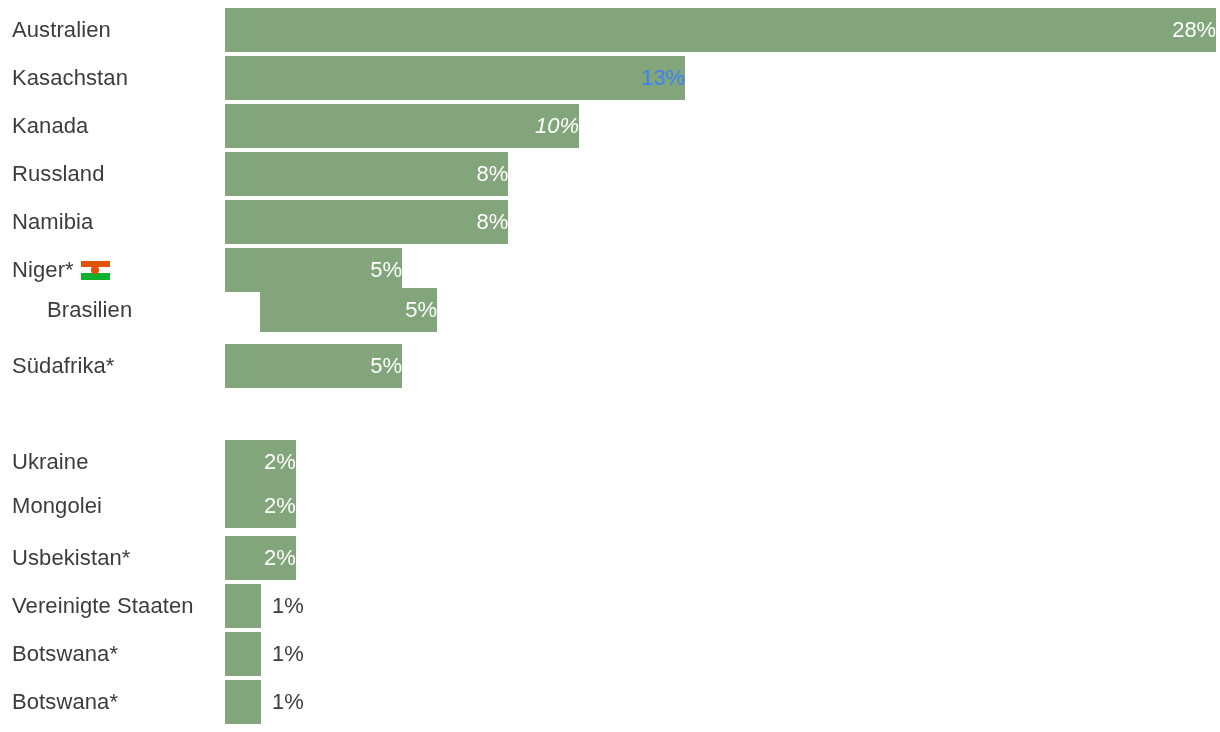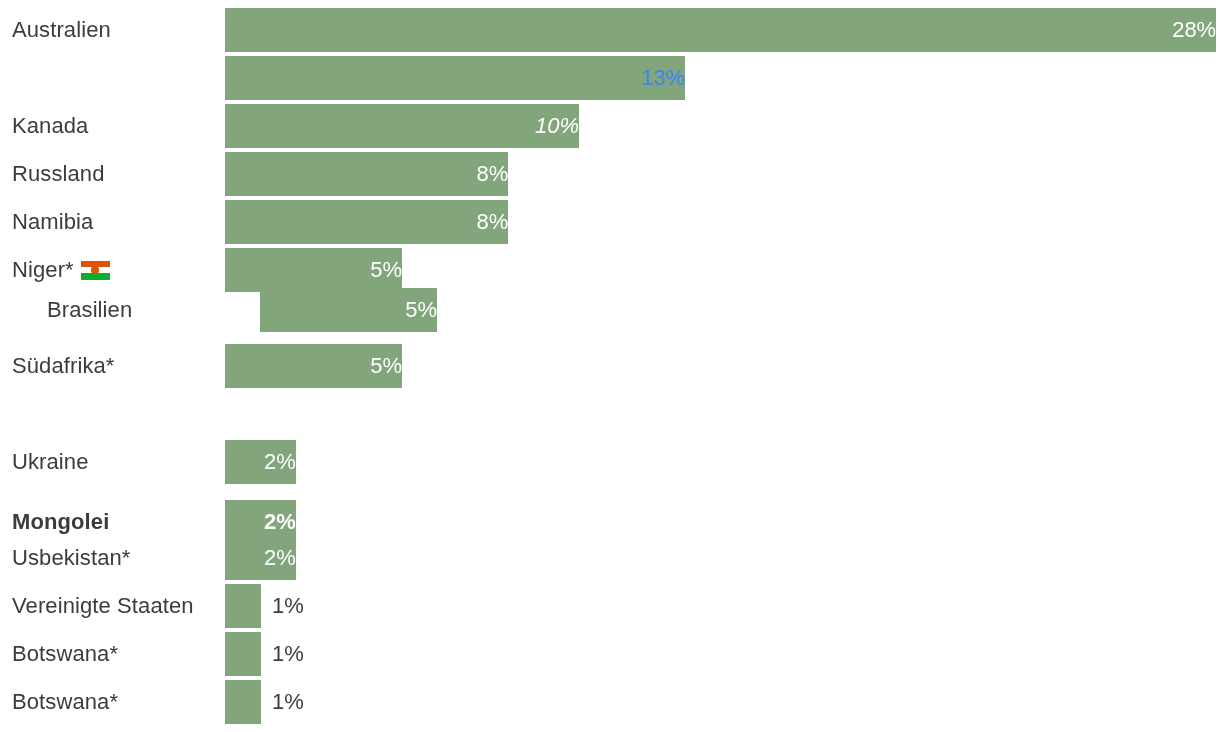--- a/index.html
+++ b/index.html
@@ -121,20 +121,23 @@
 
 <div id="chart">
     <div class="bar-row" style="top: 8px;">
       <div class="row-label">
         <span>Australien</span>
       </div>
       <div class="bar" style="left: 225px; width: 991.2px; background: rgb(130, 165, 124);"></div>
       <div class="bar-value-inside" style="left: 225px; width: 991.2px; color: rgb(255, 255, 255);">28%</div>
     </div>
     <div class="bar-row" style="top: 56px;">
+      <div class="row-label">
+        <span>Kasachstan</span>
+      </div>
       <div class="bar" style="left: 225px; width: 460.2px; background: rgb(130, 165, 124);"></div>
       <div class="bar-value-inside" style="left: 225px; width: 460.2px; color: #3b82f6;">13%</div>
     </div>
     <div class="bar-row" style="top: 104px;">
       <div class="row-label">
         <span>Kanada</span>
       </div>
       <div class="bar" style="left: 225px; width: 354px; background: rgb(130, 165, 124);"></div>
       <div class="bar-value-inside" style="left: 225px; width: 354px; color: rgb(255, 255, 255); font-style: italic;">10%</div>
     </div>
@@ -179,21 +182,21 @@
       <div class="bar" style="left: 225px; width: 177px; background: rgb(130, 165, 124);"></div>
       <div class="bar-value-inside" style="left: 225px; width: 177px; color: rgb(255, 255, 255);">5%</div>
     </div>
     <div class="bar-row" style="top: 440px;">
       <div class="row-label">
         <span>Ukraine</span>
       </div>
       <div class="bar" style="left: 225px; width: 70.8px; background: rgb(130, 165, 124);"></div>
       <div class="bar-value-inside" style="left: 225px; width: 70.8px; color: rgb(255, 255, 255);">2%</div>
     </div>
-    <div class="bar-row" style="top: 500px; font-weight: bold;">
+    <div class="bar-row" style="top: 484px;">
       <div class="row-label">
         <span>Mongolei</span>
       </div>
       <div class="bar" style="left: 225px; width: 70.8px; background: rgb(130, 165, 124);"></div>
       <div class="bar-value-inside" style="left: 225px; width: 70.8px; color: rgb(255, 255, 255);">2%</div>
     </div>
     <div class="bar-row" style="top: 536px;">
       <div class="row-label">
         <span>Usbekistan*</span>
       </div>

